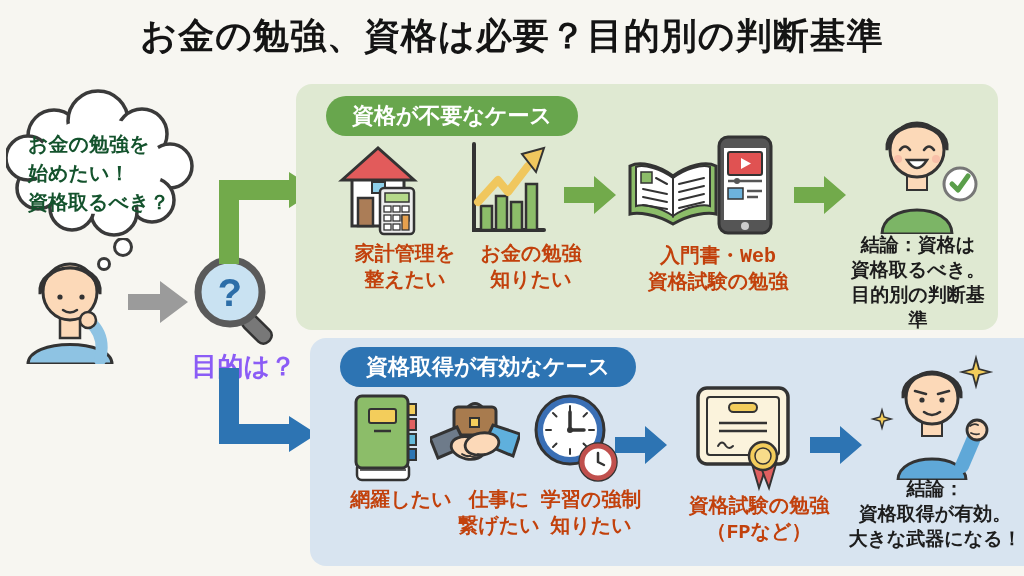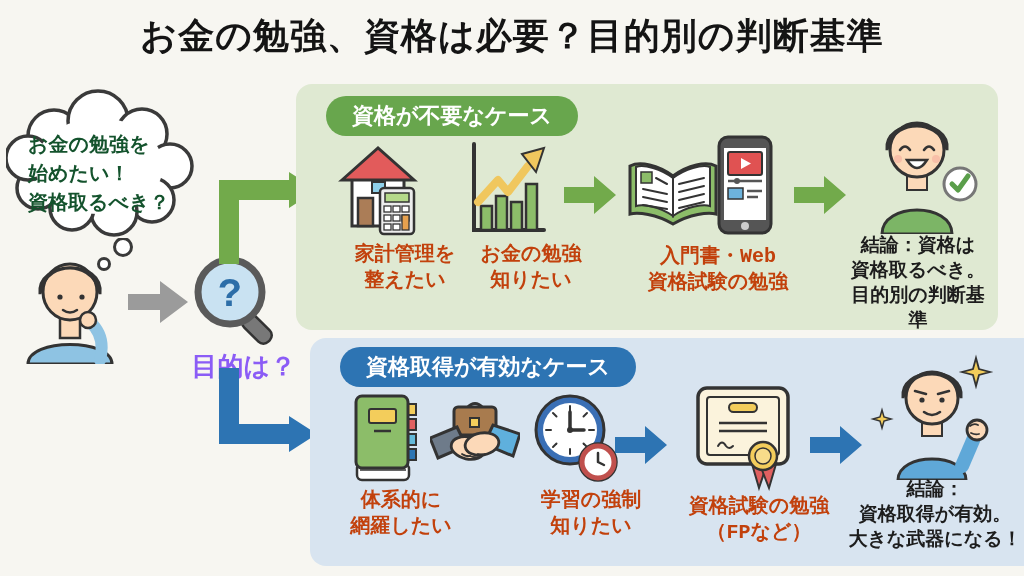--- a/index.html
+++ b/index.html
@@ -225,38 +225,41 @@
         <rect x="58" y="12" width="10" height="11" fill="#f3cd5b"></rect>
         <rect x="58" y="27" width="10" height="11" fill="#e06060"></rect>
         <rect x="58" y="42" width="10" height="11" fill="#64b9d9"></rect>
         <rect x="58" y="57" width="10" height="11" fill="#2d75b3"></rect>
       </g>
       <rect x="8" y="4" width="52" height="72" rx="6" fill="#8cbd69" stroke="#333" stroke-width="3"></rect>
       <rect x="21" y="17" width="27" height="14" rx="2" fill="#f3cd5b" stroke="#333" stroke-width="2"></rect>
       <line x1="26" y1="39" x2="43" y2="39" stroke="#333" stroke-width="2.5"></line>
     </svg>
     <div class="lbl" style="left:4px;top:150px;width:142px;">
-      <span class="line">体系的に</span>
       <span class="line">網羅したい</span>
     </div>
 
     <svg class="abs" style="left:120px;top:58px;" width="90" height="86" viewBox="0 0 90 86">
       <path d="M37,12 q8,-9 16,0" fill="none" stroke="#333" stroke-width="3"></path>
       <rect x="24" y="11" width="42" height="28" rx="4" fill="#a87b4e" stroke="#333" stroke-width="3"></rect>
       <rect x="40" y="22" width="9" height="9" fill="#f3cd5b" stroke="#333" stroke-width="2"></rect>
       <polygon points="0,42 27,31 36,50 8,62" fill="#6e7b8a" stroke="#333" stroke-width="3"></polygon>
       <polygon points="90,38 63,29 54,48 83,60" fill="#5fb0dd" stroke="#333" stroke-width="3"></polygon>
       <ellipse cx="38" cy="52" rx="17" ry="11" fill="#fcd9b8" stroke="#333" stroke-width="2.8" transform="rotate(12 38 52)"></ellipse>
       <ellipse cx="52" cy="48" rx="17" ry="11" fill="#fcd9b8" stroke="#333" stroke-width="2.8" transform="rotate(-10 52 48)"></ellipse>
       <g stroke="#333" stroke-width="1.8" stroke-linecap="round">
         <path d="M32,58 q4,3 8,2"></path>
           <path d="M40,60 q4,2 8,1"></path>
           <path d="M48,58 q4,1 7,0"></path>
       </g>
     </svg>
+    <div class="lbl" style="left:126px;top:150px;width:94px;">
+      <span class="line">仕事に</span>
+      <span class="line">繋げたい</span>
+    </div>
 
     <svg class="abs" style="left:222px;top:54px;" width="86" height="92" viewBox="0 0 86 92">
       <circle cx="38" cy="38" r="34" fill="#3a6fb5" stroke="#333" stroke-width="3"></circle>
       <circle cx="38" cy="38" r="27" fill="#fff"></circle>
       <g stroke="#333" stroke-width="2" stroke-linecap="round">
         <line x1="38" y1="14" x2="38" y2="19"></line>
           <line x1="38" y1="62" x2="38" y2="57"></line>
         <line x1="14" y1="38" x2="19" y2="38"></line>
           <line x1="62" y1="38" x2="57" y2="38"></line>
         <line x1="21" y1="21" x2="24.5" y2="24.5"></line>

